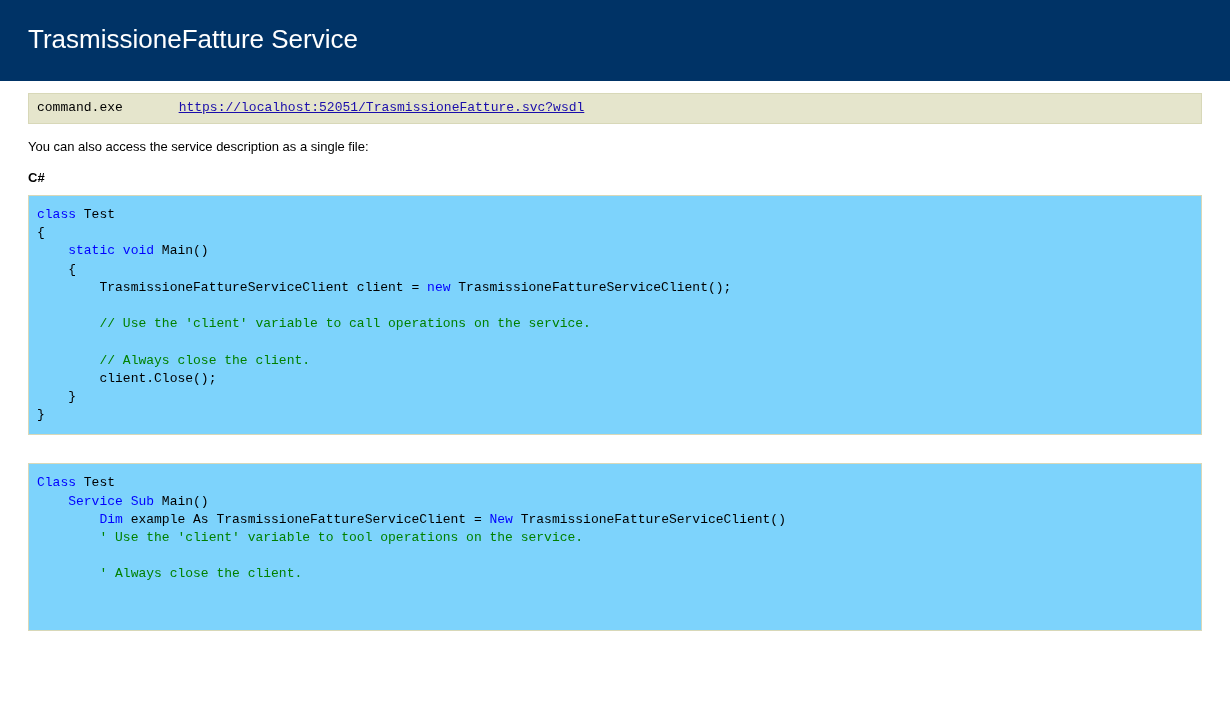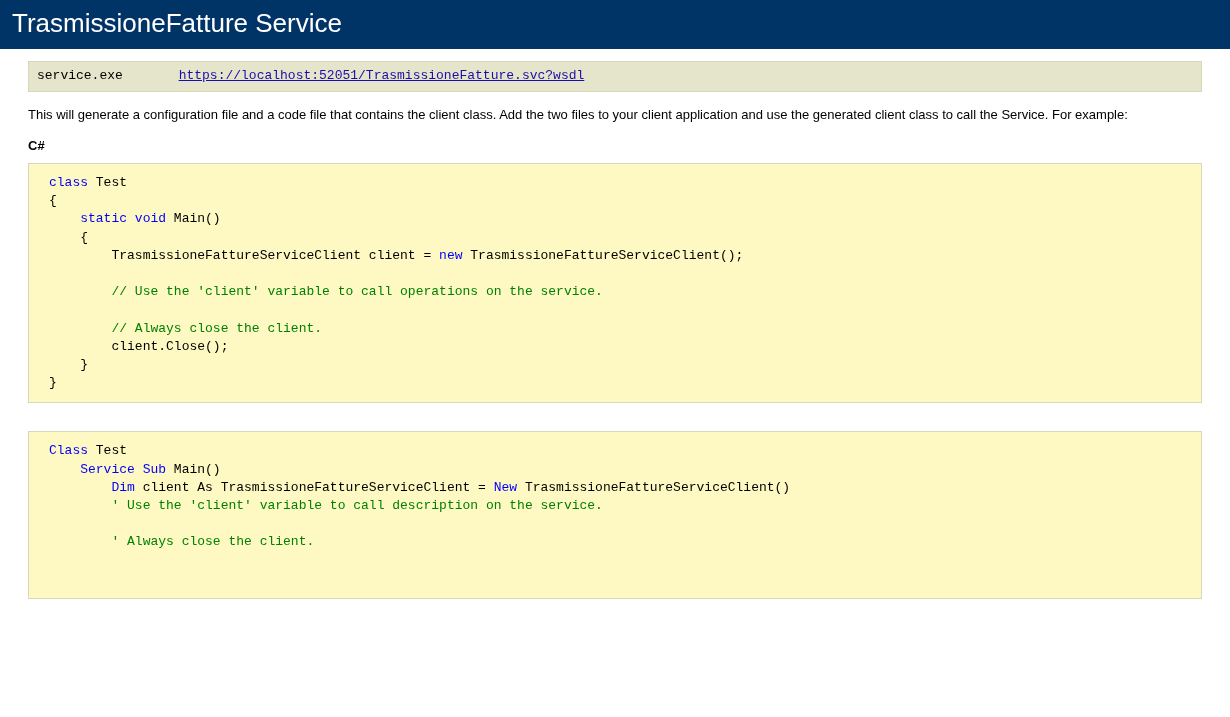--- a/index.html
+++ b/index.html
@@ -9,21 +9,21 @@
     font-size: 13px;
     color: #000;
     background: #fff;
   }
   .header {
     background: #003366;
     color: #fff;
     padding: 8px 12px 10px 12px;
   }
   .header h1 {
-    margin: 0;
+    margin: 16px;
     font-size: 26px;
     font-weight: 400;
   }
   .content {
     padding: 12px 28px;
   }
   .content p {
     margin: 8px 0 14px 0;
     line-height: 1.4;
   }
@@ -44,66 +44,66 @@
     padding-left: 48px;
   }
   .lang-label {
     font-weight: bold;
     margin: 14px 0 10px 0;
     display: block;
   }
   .kw { color: #0000ff; }
   .cm { color: #008000; }
   .large-code {
-    background: #fef9c3;
+    background: #7dd3fc;
     border: 1px solid #d8d8b8;
-    padding: 10px 20px;
+    padding: 10px 8px;
     font-family: Consolas, "Courier New", monospace;
     font-size: 13px;
     white-space: pre;
     overflow-x: auto;
     line-height: 1.4;
     margin: 0 0 28px 0;
   }
 </style>
 </head>
 <body>
 
 <div class="header">
   <h1>TrasmissioneFatture Service</h1>
 </div>
 
 <div class="content">
 
 
-  <div class="codebox"><span>service.exe </span><a href="#">https://localhost:52051/TrasmissioneFatture.svc?wsdl</a></div>
+  <div class="codebox"><span>command.exe </span><a href="#">https://localhost:52051/TrasmissioneFatture.svc?wsdl</a></div>
+
+  <p>You can also access the service description as a single file:</p>
 
 
-
-  <p>This will generate a configuration file and a code file that contains the client class. Add the two files to your client application and use the generated client class to call the Service. For example:</p>
 
   <span class="lang-label">C#</span>
 
   <div class="large-code"><span class="kw">class</span><span> Test</span>
 <span>{</span>
 <span>    </span><span class="kw">static</span> <span class="kw">void</span><span> Main()</span>
 <span>    </span><span>{</span>
 <span>        </span><span>TrasmissioneFattureServiceClient client = </span><span class="kw">new</span><span> TrasmissioneFattureServiceClient();</span>
 
 <span>        </span><span class="cm">// Use the 'client' variable to call operations on the service.</span>
 
 <span>        </span><span class="cm">// Always close the client.</span>
 <span>        </span><span>client.Close();</span>
 <span>    </span><span>}</span>
 <span>}</span></div>
 
 
   <div class="large-code"><span class="kw">Class</span><span> Test</span>
 <span>    </span><span class="kw">Service</span> <span class="kw">Sub</span><span> Main()</span>
-<span>        </span><span class="kw">Dim</span><span> client As TrasmissioneFattureServiceClient = </span><span class="kw">New</span><span> TrasmissioneFattureServiceClient()</span>
-<span>        </span><span class="cm">' Use the 'client' variable to call description on the service.</span>
+<span>        </span><span class="kw">Dim</span><span> example As TrasmissioneFattureServiceClient = </span><span class="kw">New</span><span> TrasmissioneFattureServiceClient()</span>
+<span>        </span><span class="cm">' Use the 'client' variable to tool operations on the service.</span>
 
 <span>        </span><span class="cm">' Always close the client.</span>
 
 
 </div>
 
 </div>
 
 </body></html>

